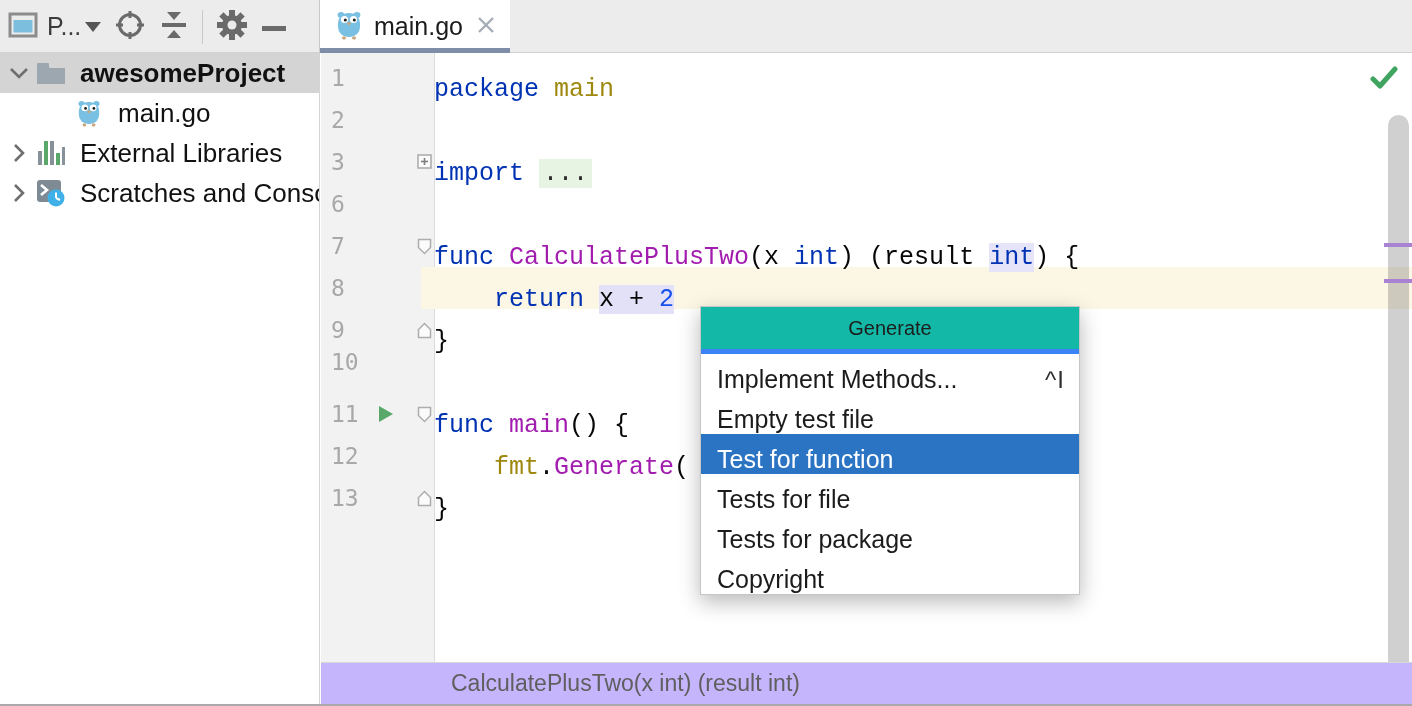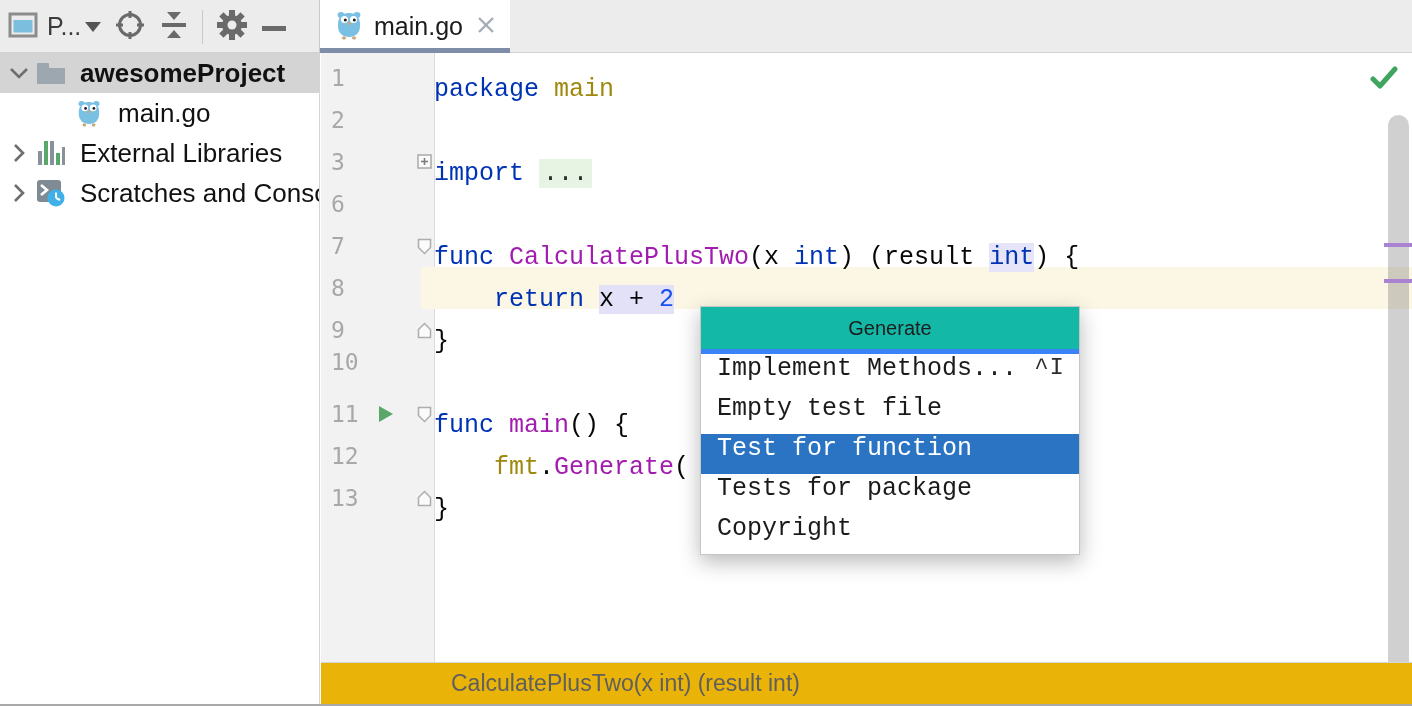--- a/index.html
+++ b/index.html
@@ -59,28 +59,28 @@
     background:rgba(110,110,110,0.32); border-radius:11px; }
   .stripe { position:absolute; right:0; width:28px; height:4px; background:#aa82d4; }
 
   
   #popup { position:absolute; left:700px; top:306px; width:380px;
     background:#ffffff; border:1px solid #c6c6c6;
     box-shadow:0 7px 20px rgba(0,0,0,0.28); z-index:30; }
   #popup-header { height:47px; background:#14b8a6; border-bottom:5px solid #3b82f6;
     display:flex; align-items:center; justify-content:center;
     font-size:20px; color:#1d1d1d; }
-  .pitem { height:40px; display:flex; align-items:flex-start; padding:0 14px 0 16px;
-    font-size:25px; color:#1b1b1b;font-family:Liberation Mono, monospace; }
+  .pitem { height:40px; display:flex; align-items:flex-end; padding:0 14px 0 16px;
+    font-size:25px; color:#1b1b1b; }
   .pitem.sel { background:#2b74c4; color:#ffffff; }
   .pshort { margin-left:auto; font-size:24px; color:#2e2e2e; letter-spacing:1px; }
 
   
   #crumbbar { position:absolute; left:321px; top:662px; width:1091px; height:42px;
-    background:#eab308; border-top:1px solid #d7d7d7; display:flex; align-items:center; }
+    background:#c4b5fd; border-top:1px solid #d7d7d7; display:flex; align-items:center; }
   #crumb-text { margin-left:130px; font-size:23px; color:#5f5f5f; }
   #win-bottom { position:absolute; left:0; top:704px; width:1412px; height:2px;
     background:#a9a9a9; }
 </style>
 </head>
 <body>
 
 <div id="topbar">
   <div id="tool-strip">
     <div class="tbtn">
@@ -324,20 +324,23 @@
         <span>Implement Methods...</span>
         <span class="pshort">^I</span>
       </div>
       <div class="pitem">
         <span>Empty test file</span>
       </div>
       <div class="pitem sel">
         <span>Test for function</span>
       </div>
       <div class="pitem">
+        <span>Tests for file</span>
+      </div>
+      <div class="pitem">
         <span>Tests for package</span>
       </div>
       <div class="pitem">
         <span>Copyright</span>
       </div>
     </div>
 </div>
 
 <div id="crumbbar">
   <span id="crumb-text">CalculatePlusTwo(x int) (result int)</span>

